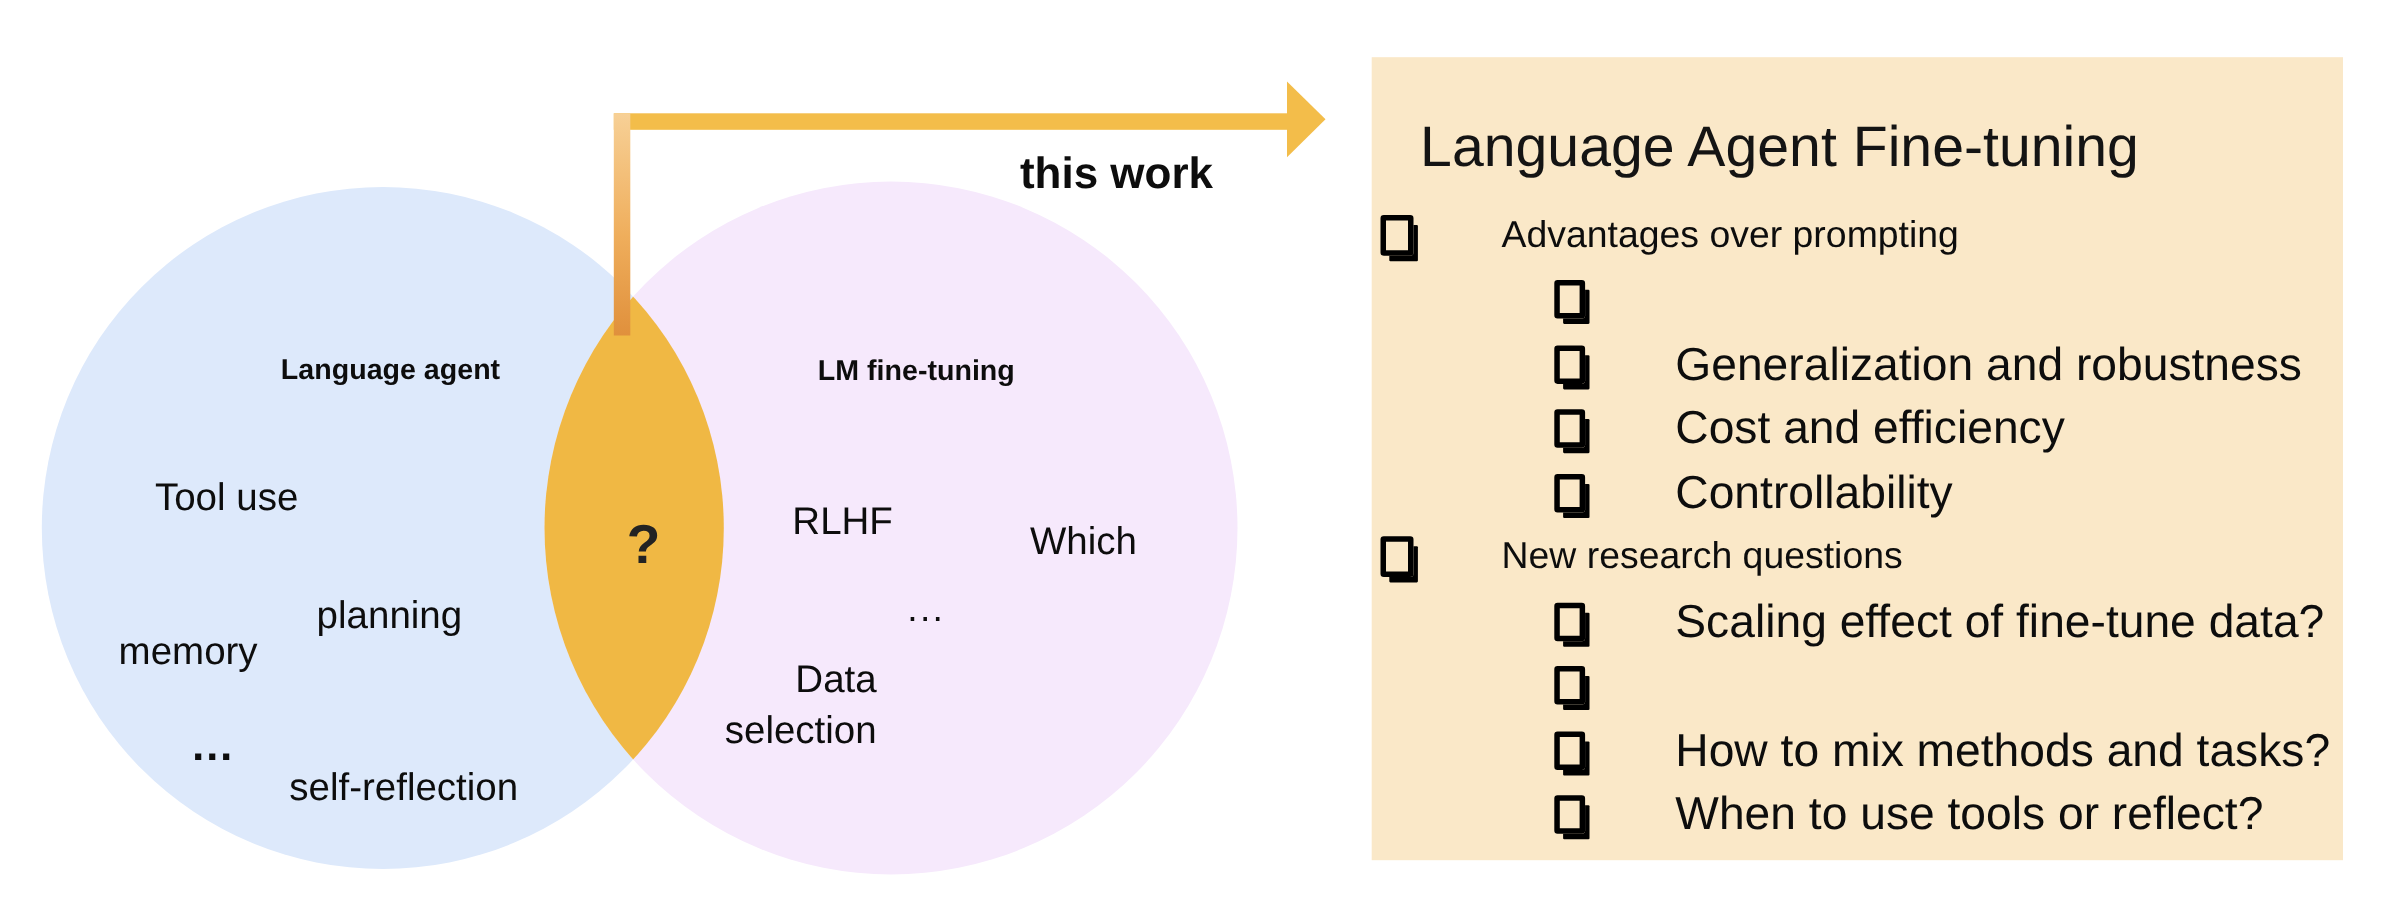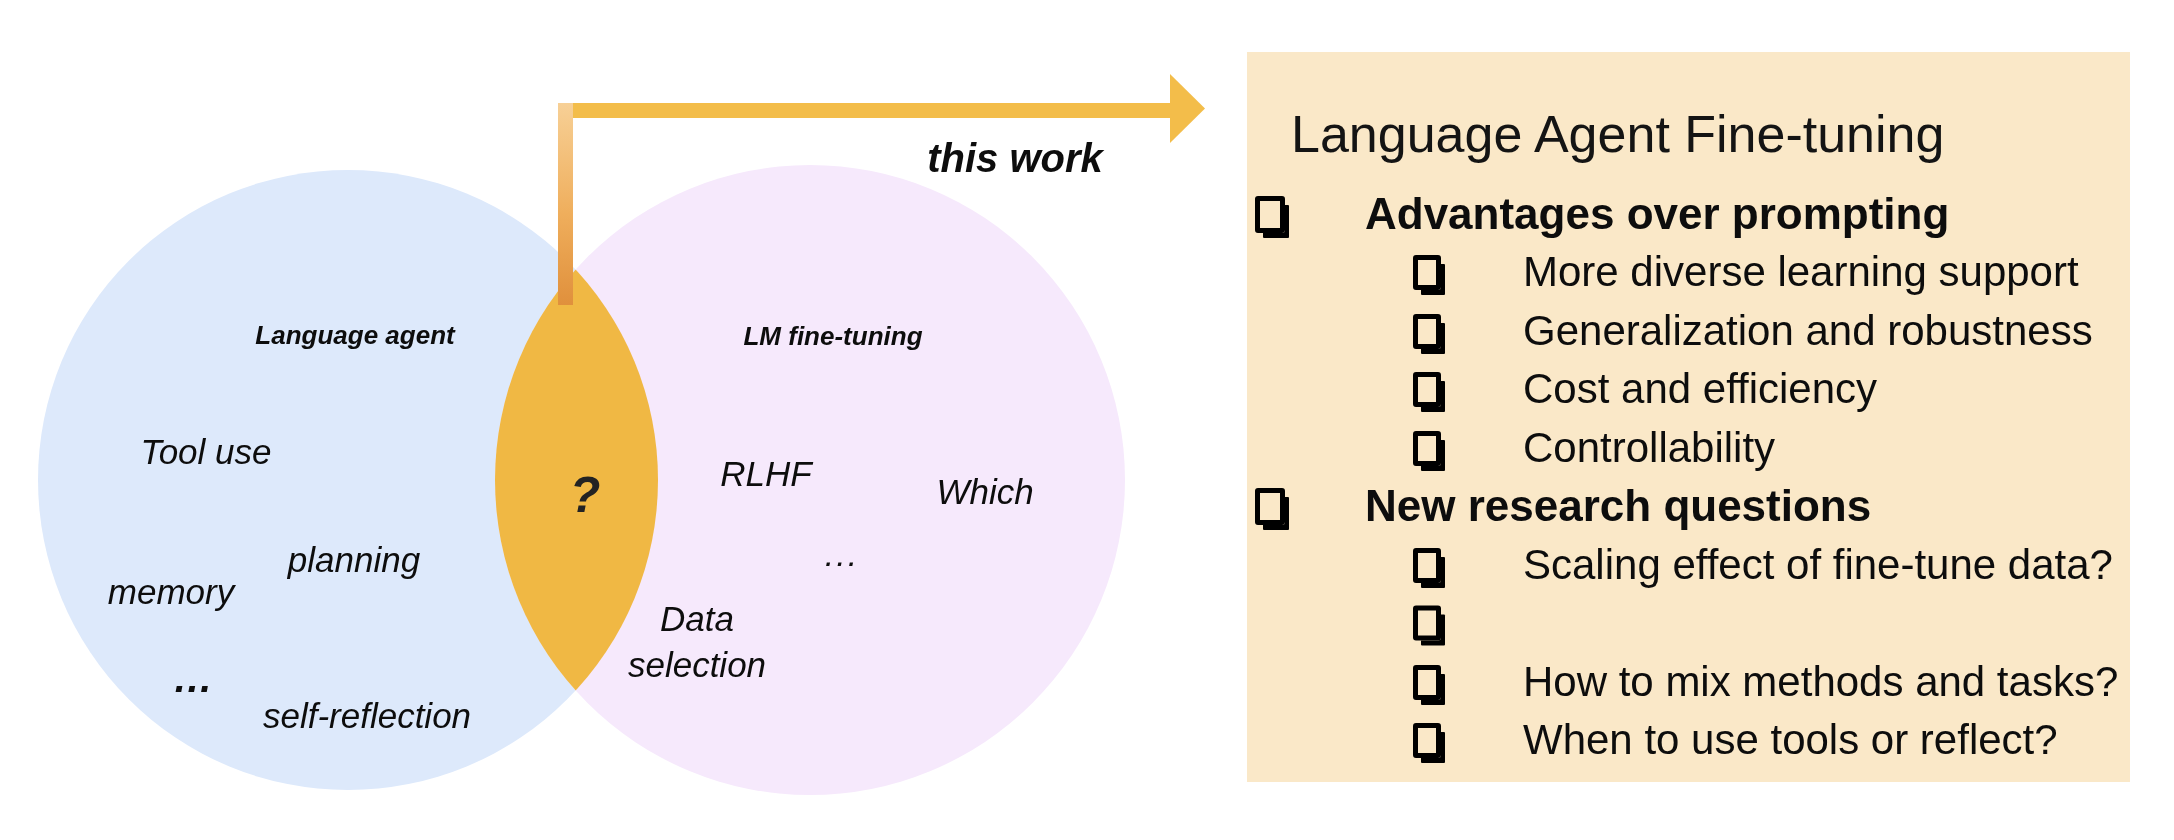--- a/index.html
+++ b/index.html
@@ -1,34 +1,34 @@
 <!DOCTYPE html>
 <html><head>
 <meta charset="utf-8">
 <style>
   html,body{margin:0;padding:0;background:#ffffff;}
   body{width:2174px;height:840px;font-family:"Liberation Sans",sans-serif;color:#111;}
   #canvas{position:absolute;left:0;top:0;width:2174px;height:840px;overflow:hidden;background:#fff;}
   svg{position:absolute;left:0;top:0;}
 
   .lbl{position:absolute;transform:translate(-50%,-50%);white-space:nowrap;
-       font-size:35px;color:#0d0d0d;text-align:center;line-height:1.3;font-style:italic;}
+       font-size:35px;color:#0d0d0d;text-align:right;line-height:1.3;}
   .lbl.title{font-weight:bold;font-size:26px;margin-left:20px;}
   .lbl.wrap{white-space:normal;}
   .lbl.dots-wide{font-size:40px;letter-spacing:6px;font-weight:bold;}
   .lbl.dots-small{font-size:34px;letter-spacing:2px;}
   .lbl.qmark{font-size:50px;font-weight:bold;color:#232323;}
   .lbl.thiswork{font-size:40px;font-weight:bold;}
 
   #panel{position:absolute;left:1247px;top:52px;width:883px;height:730px;background:#fae8c8;}
   #panel .ptitle{position:absolute;left:44px;top:29px;font-size:52px;line-height:1.25;color:#141414;margin-top:21px;}
   .row{position:absolute;left:0;width:100%;display:flex;align-items:center;transform:translateY(-50%);}
   .row .txt{color:#0d0d0d;}
   .row.l1{padding-left:8px;}
-  .row.l1 .txt{margin-left:80px;font-size:44px;font-weight:bold;}
+  .row.l1 .txt{margin-left:80px;font-size:34px;font-weight:normal;}
   .row.l2{padding-left:166px;}
   .row.l2 .txt{margin-left:82px;font-size:42px;}
   .cbx{display:inline-block;background:transparent;border:5px solid #000;border-radius:3px;
        box-shadow:6px 7px 0 -2px #000;}
   .row.l1 .cbx{width:20px;height:27px;}
   .row.l2 .cbx{width:18px;height:25px;}
 </style>
 </head>
 <body>
 
@@ -71,21 +71,20 @@
 
   <div id="panel">
     <div class="ptitle">Language Agent Fine-tuning</div>
 
     <div class="row l1" style="top:162px;">
       <span class="cbx"></span>
       <span class="txt">Advantages over prompting</span>
     </div>
     <div class="row l2" style="top:220px;">
       <span class="cbx"></span>
-      <span class="txt">More diverse learning support</span>
     </div>
     <div class="row l2" style="top:279px;">
       <span class="cbx"></span>
       <span class="txt">Generalization and robustness</span>
     </div>
     <div class="row l2" style="top:337px;">
       <span class="cbx"></span>
       <span class="txt">Cost and efficiency</span>
     </div>
     <div class="row l2" style="top:396px;">

